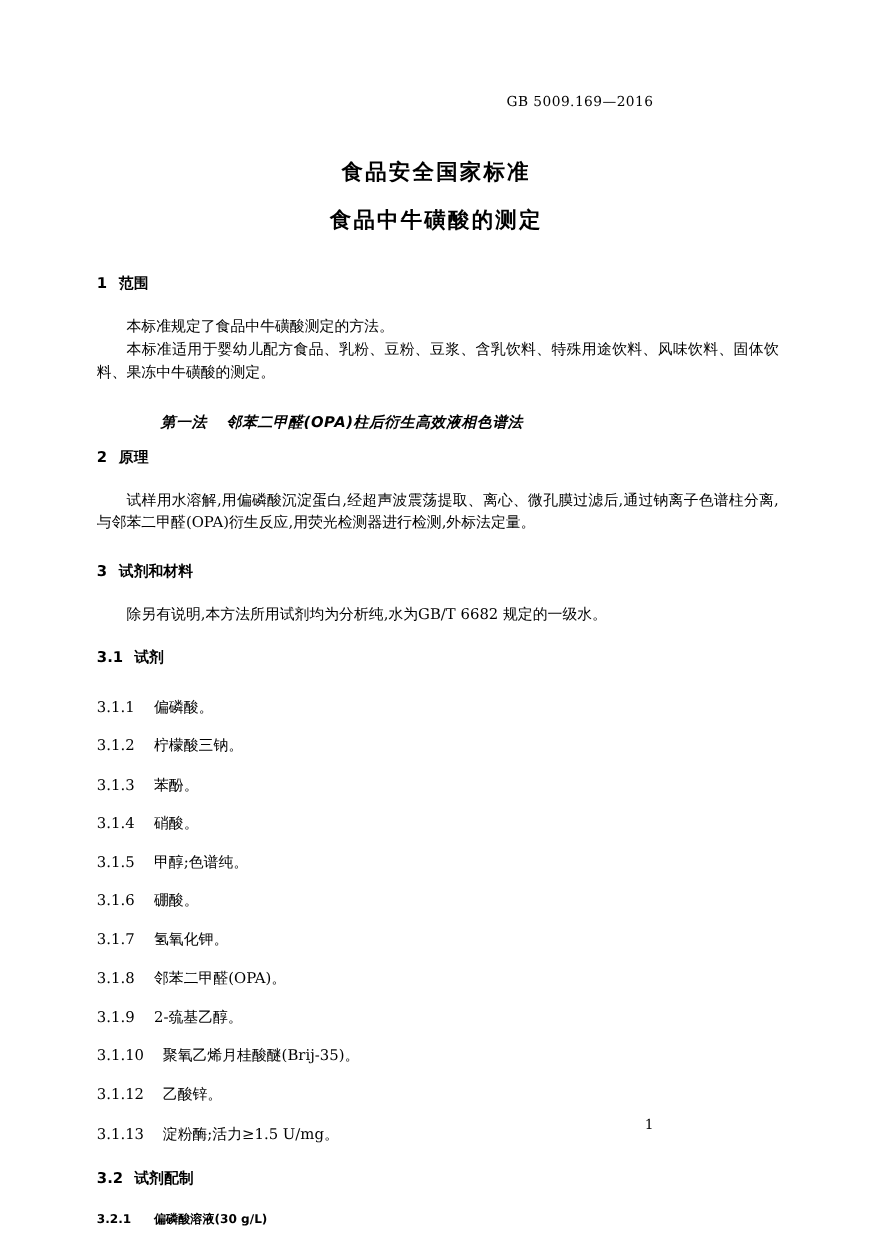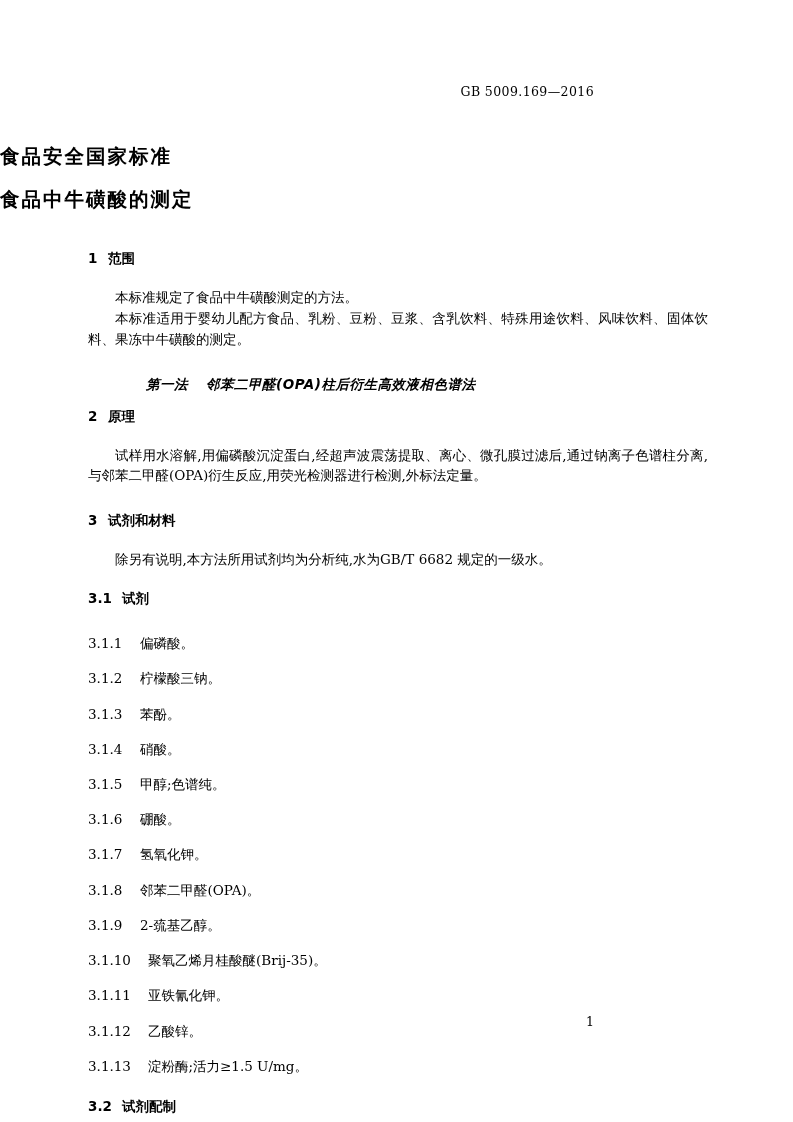--- a/index.html
+++ b/index.html
@@ -27,21 +27,21 @@
     top: 84px;
     font-size: 12.5px;
     letter-spacing: 0.4px;
     font-family: "DejaVu Serif", "Liberation Serif", serif;
     white-space: nowrap;
   }
   .doc-title {
     position: absolute;
     left: 0;
     width: 793px;
-    text-align: left;
+    text-align: center;
     font-size: 19.5px;
     font-weight: bold;
     letter-spacing: 2px;
     font-family: "DejaVu Sans", "Liberation Sans", sans-serif;
   }
   .title1 { top: 143px; }
   .title2 { top: 186px; }
 
   .content {
     position: absolute;
@@ -185,21 +185,20 @@
     <p class="item"><span class="num">3.1.1</span><span class="item-label">偏磷酸。</span></p>
     <p class="item"><span class="num">3.1.2</span><span class="item-label">柠檬酸三钠。</span></p>
     <p class="item"><span class="num">3.1.3</span><span class="item-label">苯酚。</span></p>
     <p class="item"><span class="num">3.1.4</span><span class="item-label">硝酸。</span></p>
     <p class="item"><span class="num">3.1.5</span><span class="item-label">甲醇;色谱纯。</span></p>
     <p class="item"><span class="num">3.1.6</span><span class="item-label">硼酸。</span></p>
     <p class="item"><span class="num">3.1.7</span><span class="item-label">氢氧化钾。</span></p>
     <p class="item"><span class="num">3.1.8</span><span class="item-label">邻苯二甲醛(OPA)。</span></p>
     <p class="item"><span class="num">3.1.9</span><span class="item-label">2-巯基乙醇。</span></p>
     <p class="item"><span class="num wide">3.1.10</span><span class="item-label">聚氧乙烯月桂酸醚(Brij-35)。</span></p>
-    <p class="item"><span class="num wide">3.1.11</span><span class="item-label">亚铁氰化钾。</span></p>
     <p class="item"><span class="num wide">3.1.12</span><span class="item-label">乙酸锌。</span></p>
     <p class="item"><span class="num wide">3.1.13</span><span class="item-label">淀粉酶;活力≥1.5 U/mg。</span></p>
 
     <div class="gap-m"></div>
 
     <p class="sub-head">
       <span class="num">3.2</span><span>试剂配制</span>
     </p>
 
     <div class="gap-m"></div>

